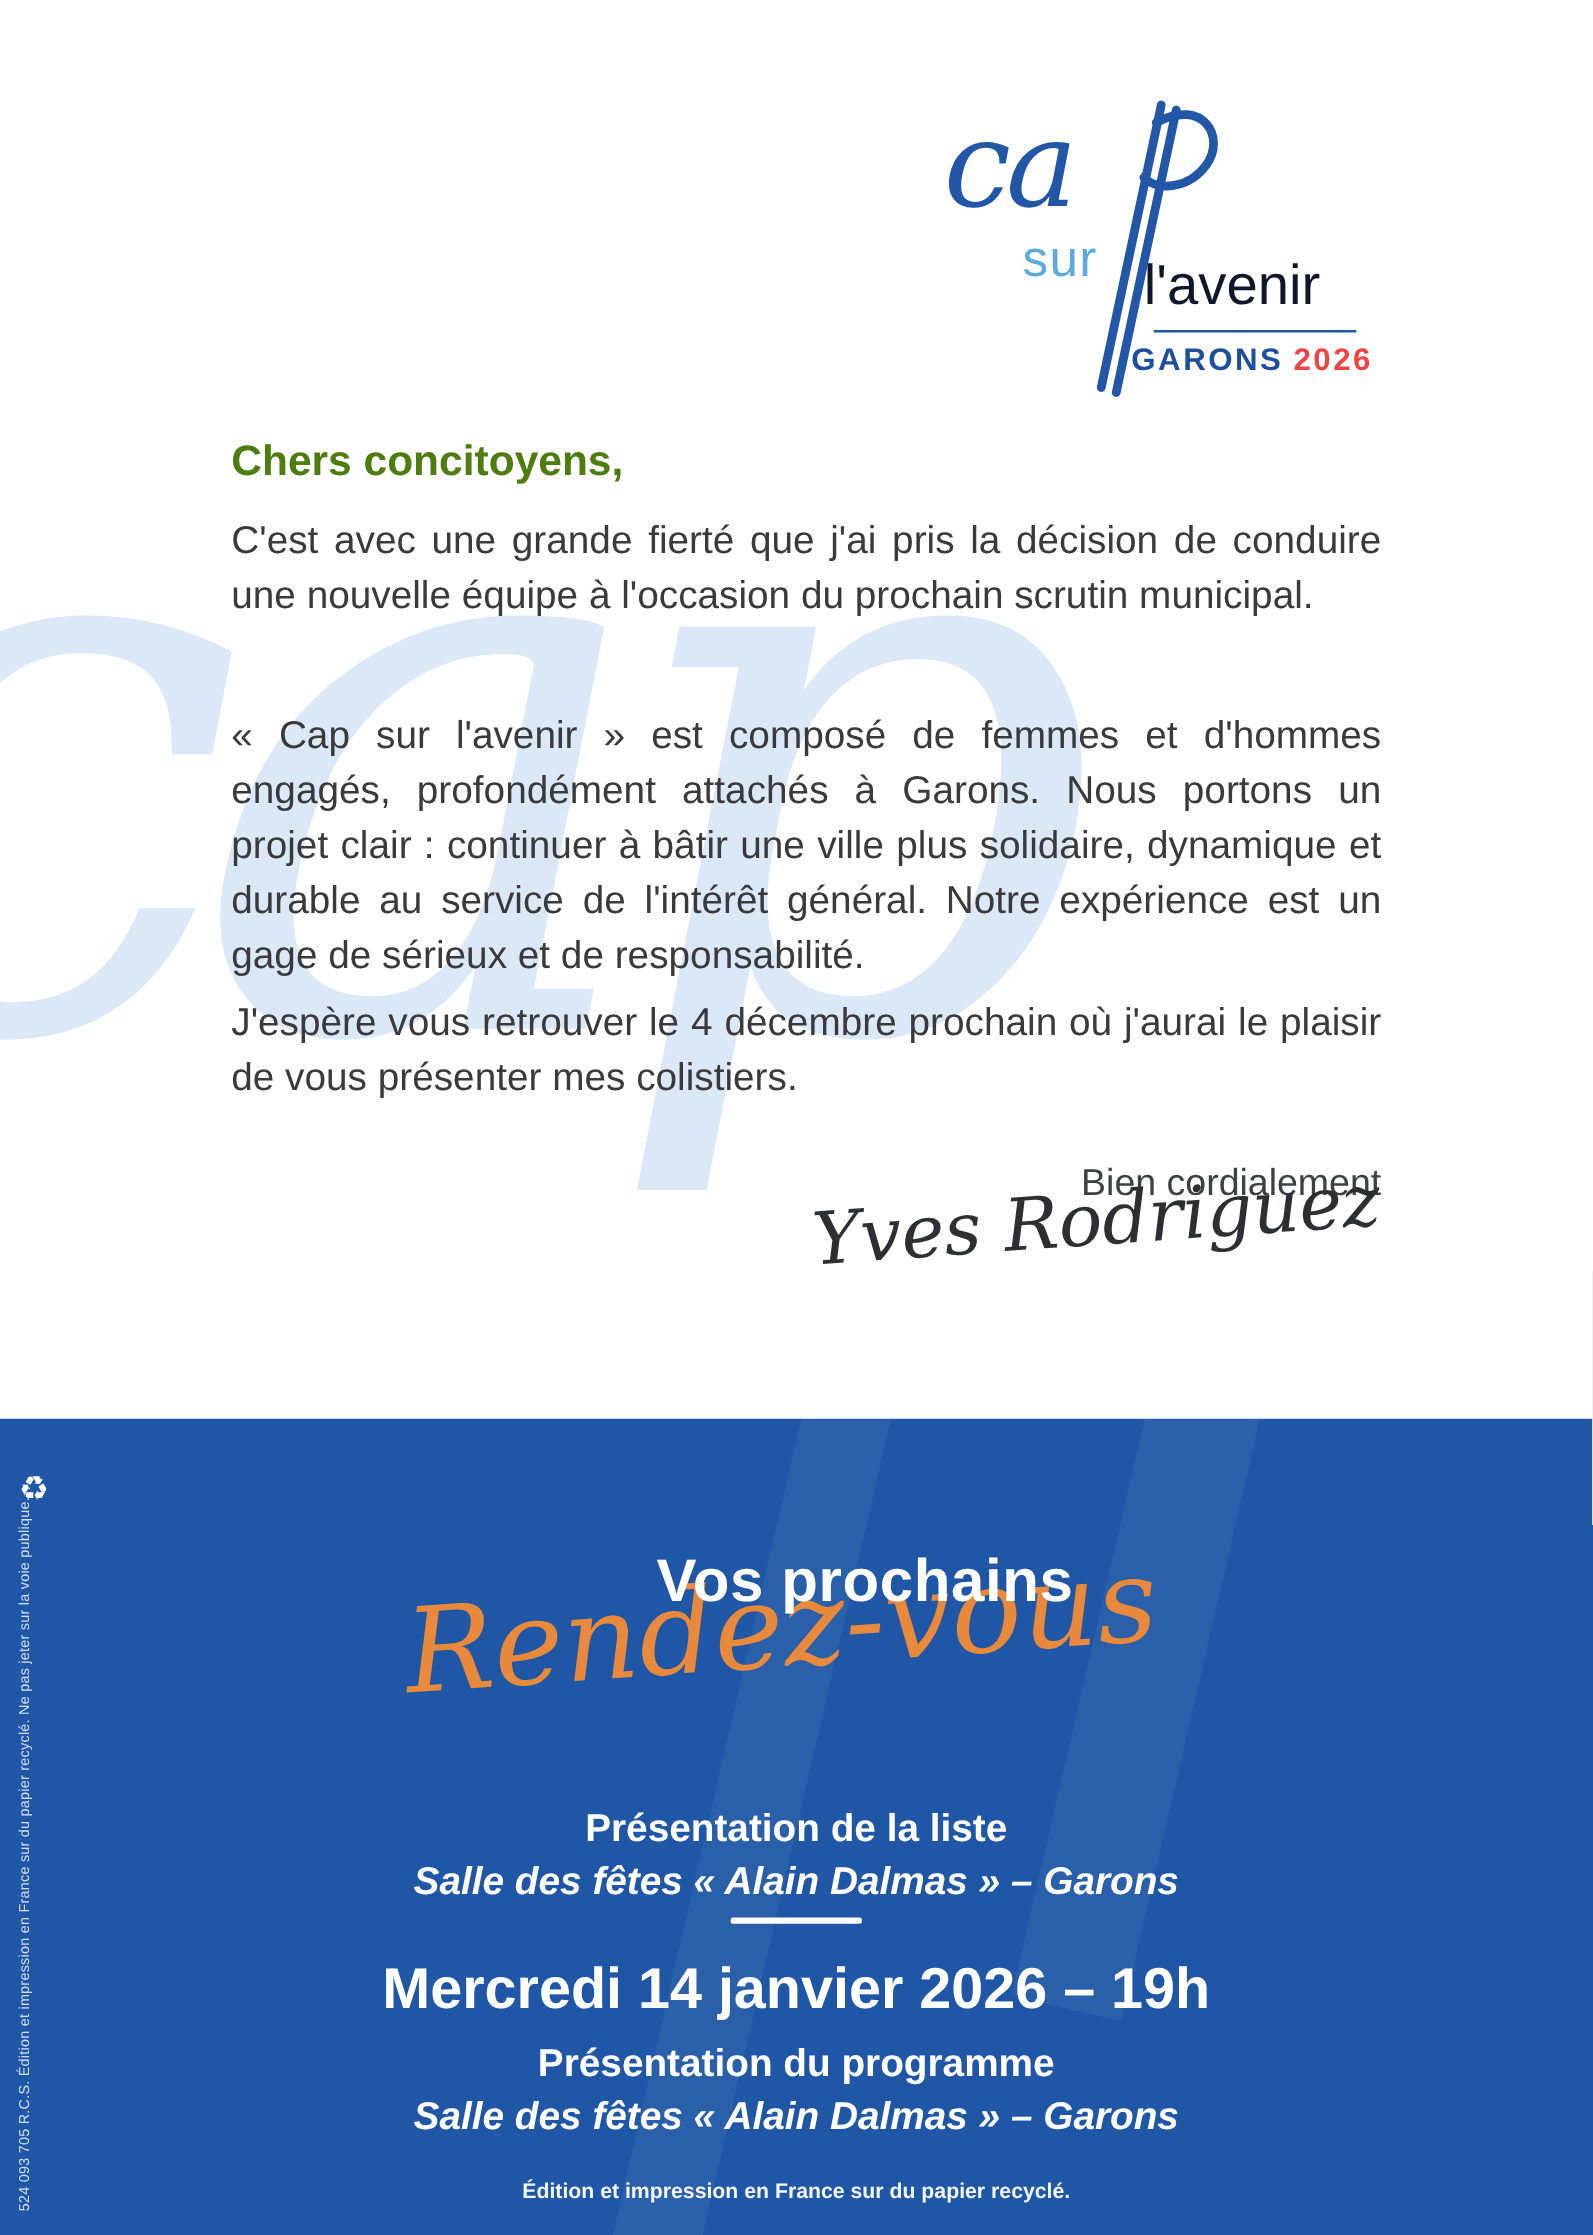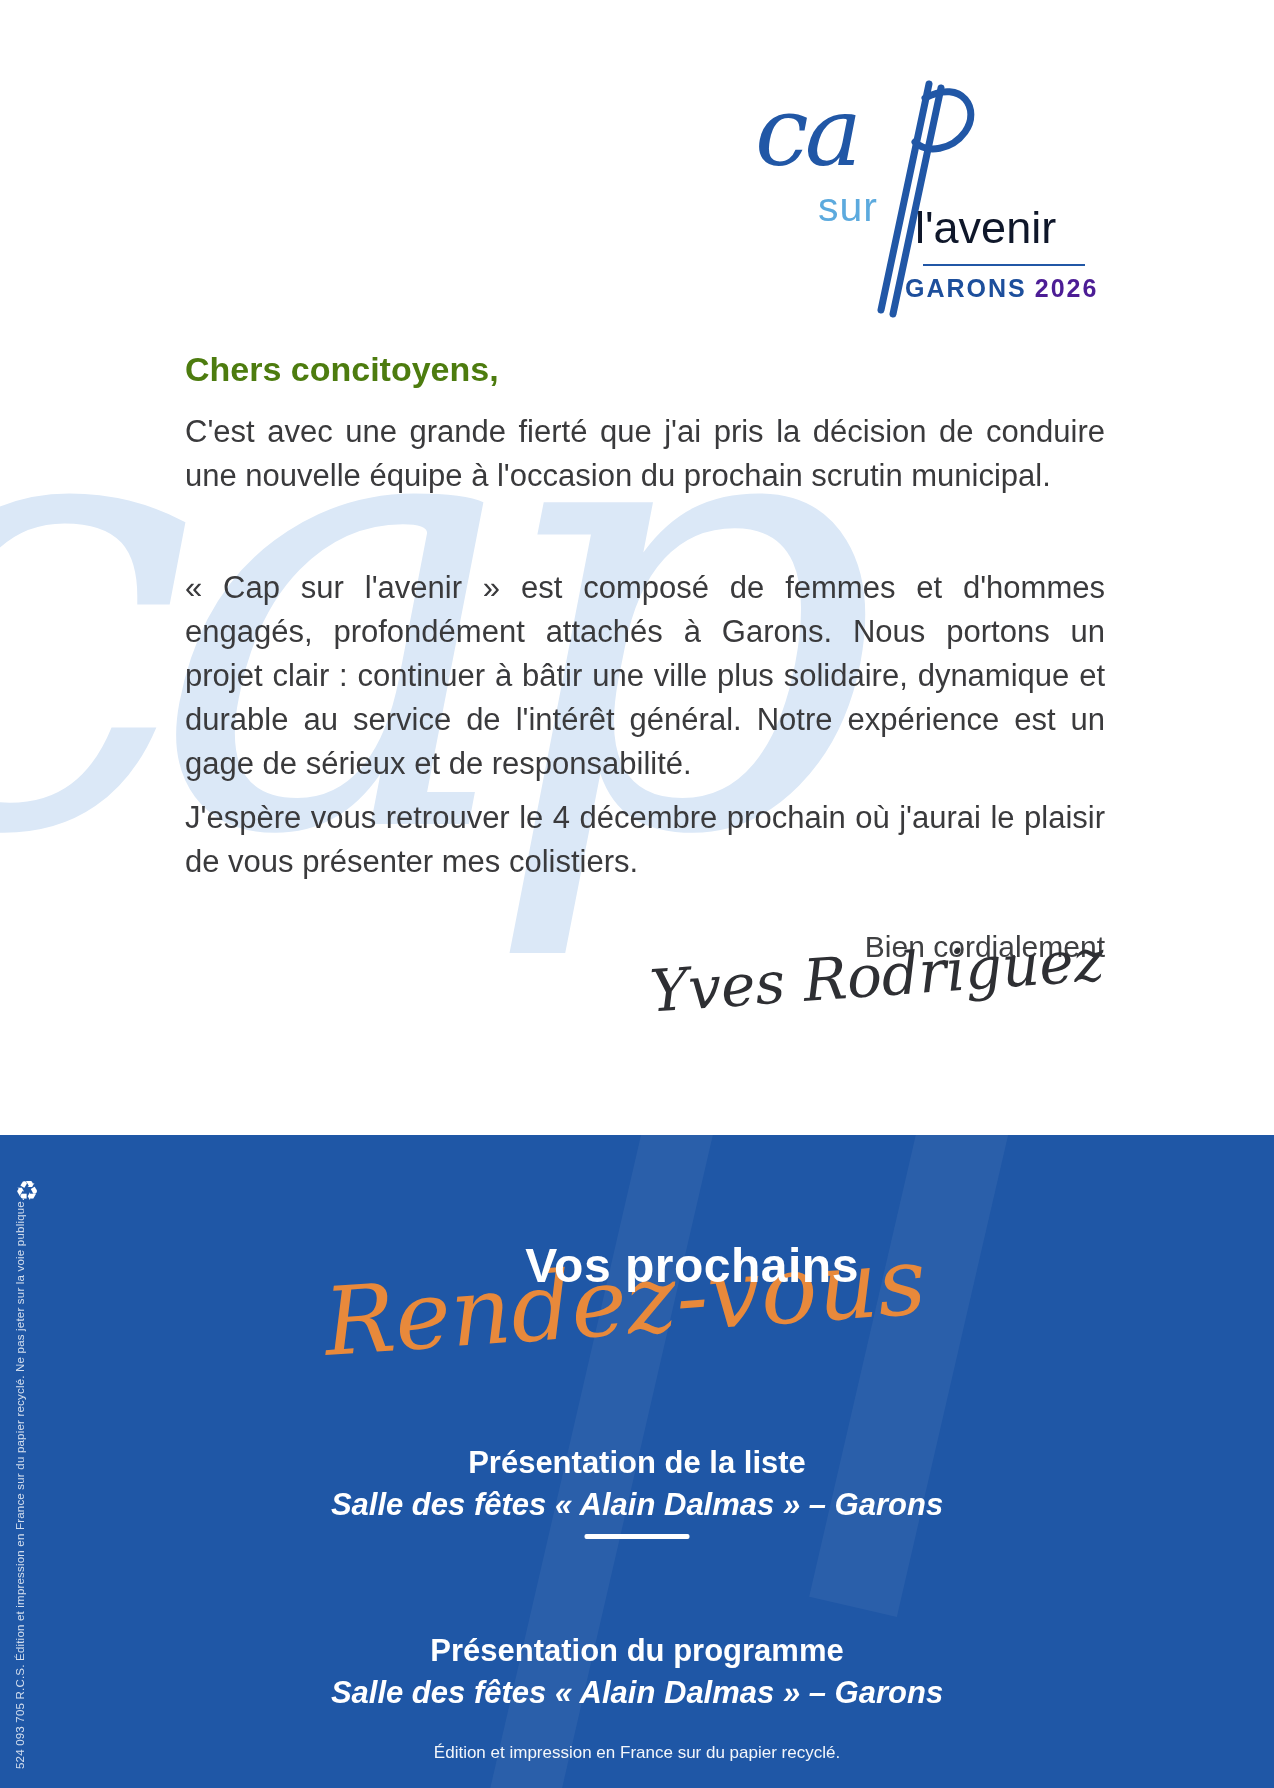--- a/index.html
+++ b/index.html
@@ -27,21 +27,21 @@
     position:absolute;left:163px;top:96px;
     font-size:41px;color:#5caade;font-weight:500;letter-spacing:1px;
   }
   .logo-avenir{
     position:absolute;left:260px;top:114px;
     font-size:45px;color:#0f172a;font-weight:500;
   }
   .logo-line{position:absolute;left:268px;top:176px;width:162px;height:2px;background:#2157a6;}
   .logo-city-row{position:absolute;left:250px;top:186px;font-size:25px;letter-spacing:2px;white-space:nowrap;}
   .logo-city{color:#1d4f9c;font-weight:bold;}
-  .logo-year{color:#4c1d95;font-weight:600;margin-left:8px;}
+  .logo-year{color:#ef4444;font-weight:600;margin-left:8px;}
   
   .letter-el{position:absolute;left:185px;width:920px;z-index:1;}
   .salutation{top:350px;font-size:34px;font-weight:bold;color:#4d7c0f;}
   .para{font-size:31px;line-height:44px;color:#3a3a3c;text-align:justify;}
   .p1{top:410px;}
   .p2{top:566px;}
   .p3{top:796px;}
   .closing{top:930px;text-align:right;font-size:30px;color:#3f4042;}
   .signature{
     top:958px;text-align:right;
@@ -68,21 +68,21 @@
   .e1-date{top:243px;}
   .e1-title{top:310px;}
   .e1-loc{top:352px;}
   .event-divider{
     position:absolute;left:50%;top:399px;transform:translateX(-50%);
     width:105px;height:5px;background:#ffffff;border-radius:2px;
   }
   .e2-date{top:428px;}
   .e2-title{top:498px;}
   .e2-loc{top:540px;}
-  .print-footer{top:608px;font-size:17px;font-weight:normal;color:rgba(255,255,255,0.95);}
+  .print-footer{top:608px;font-size:17px;font-weight:bold;color:rgba(255,255,255,0.95);}
   
   .recycle-icon{
     position:absolute;left:15px;top:43px;z-index:4;
     font-size:27px;color:#ffffff;line-height:1;
   }
   .vertical-note{
     position:absolute;left:14px;top:94px;height:540px;z-index:4;
     writing-mode:vertical-rl;transform:rotate(180deg);
     font-size:11.5px;letter-spacing:0.2px;color:rgba(255,255,255,0.8);
     white-space:nowrap;
@@ -131,20 +131,21 @@
     <div class="band band2"></div>
 
     <div class="ev-center rdv-script">Rendez-vous</div>
     <div class="ev-center vp-heading">Vos prochains</div>
 
     <div class="ev-center event-title e1-title">Présentation de la liste</div>
     <div class="ev-center event-loc e1-loc">Salle des fêtes « Alain Dalmas » – Garons</div>
 
     <div class="event-divider"></div>
 
+    <div class="ev-center event-date e2-date">Mercredi 14 janvier 2026 – 19h</div>
     <div class="ev-center event-title e2-title">Présentation du programme</div>
     <div class="ev-center event-loc e2-loc">Salle des fêtes « Alain Dalmas » – Garons</div>
 
     <div class="ev-center print-footer">Édition et impression en France sur du papier recyclé.</div>
 
     <span class="recycle-icon">♻</span>
     <div class="vertical-note">524 093 705 R.C.S. Édition et impression en France sur du papier recyclé. Ne pas jeter sur la voie publique.</div>
   </div>
 
 </div>

